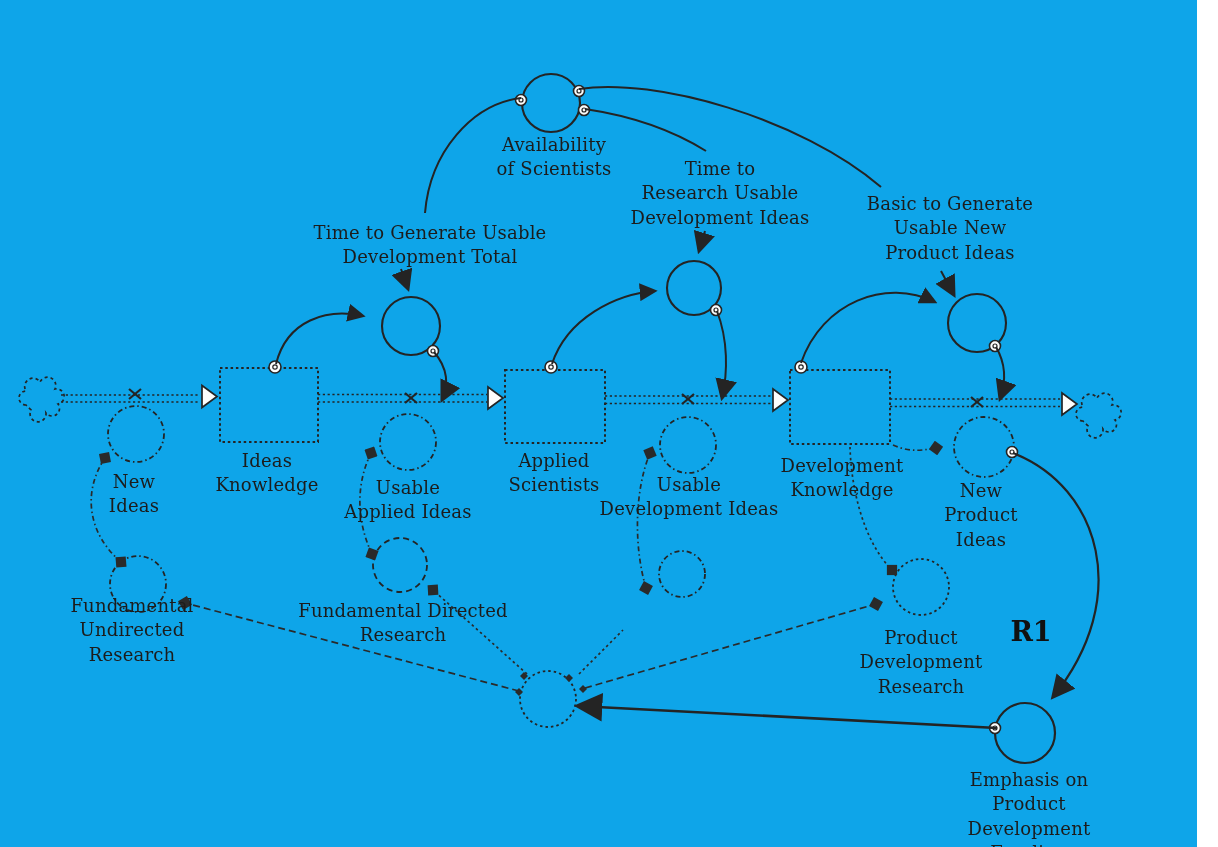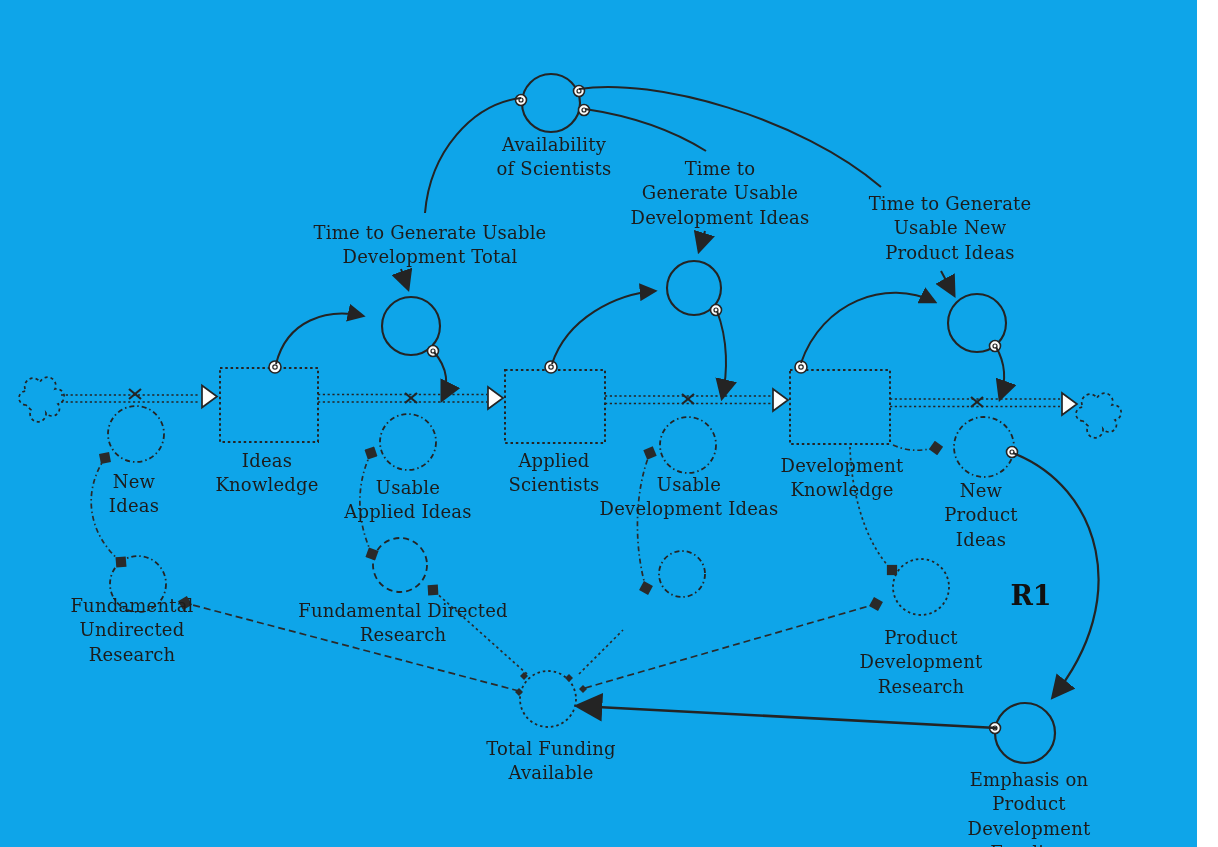--- a/index.html
+++ b/index.html
@@ -1,21 +1,21 @@
 <!DOCTYPE html>
 <html><head>
 <meta charset="utf-8">
 <style>
   html,body{margin:0;padding:0;background:#ffffff;}
   #stage{position:relative;width:1197px;height:847px;background:#0ea5e9;overflow:hidden;
          font-family:"DejaVu Serif","Liberation Serif",serif;}
   svg{position:absolute;left:0;top:0;}
   .label{position:absolute;transform:translateX(-50%);text-align:center;white-space:pre-line;
          font-size:18px;line-height:1.36;color:#1c1c1c;letter-spacing:.2px;}
-  .loop-label{position:absolute;transform:translateX(-50%);font-weight:bold;font-size:27px;color:#111;}
+  .loop-label{position:absolute;transform:translateX(-50%);font-weight:bold;font-size:27px;color:#111;margin-top:36px;}
 </style>
 </head>
 <body>
 
 <div id="stage">
 
 <svg width="1218" height="847" viewBox="0 0 1218 847">
   <defs>
     <marker id="arr" viewBox="0 0 10 10" refX="8.5" refY="5" markerWidth="9" markerHeight="9" orient="auto-start-reverse">
       <path d="M0,0 L10,5 L0,10 z" fill="#242424"></path>
@@ -187,23 +187,23 @@
     <path d="M 569 674 l 4 4 l -4 4 l -4 -4 z"></path>
     <path d="M 583 685 l 4 4 l -4 4 l -4 -4 z"></path>
   </g>
 </svg>
 
 <div class="label" style="left:554px;top:133px">Availability
 of Scientists</div>
 <div class="label" style="left:430px;top:221px">Time to Generate Usable
 Development Total</div>
 <div class="label" style="left:720px;top:157px">Time to
-Generate Usable
+Research Usable
 Development Ideas</div>
-<div class="label" style="left:950px;top:192px">Time to Generate
+<div class="label" style="left:950px;top:192px">Basic to Generate
 Usable New
 Product Ideas</div>
 
 <div class="label" style="left:267px;top:449px">Ideas
 Knowledge</div>
 <div class="label" style="left:554px;top:449px">Applied
 Scientists</div>
 <div class="label" style="left:842px;top:454px">Development
 Knowledge</div>
 
@@ -218,20 +218,18 @@
 Ideas</div>
 
 <div class="label" style="left:132px;top:594px">Fundamental
 Undirected
 Research</div>
 <div class="label" style="left:403px;top:599px">Fundamental Directed
 Research</div>
 <div class="label" style="left:921px;top:626px">Product
 Development
 Research</div>
-<div class="label" style="left:551px;top:737px">Total Funding
-Available</div>
 <div class="label" style="left:1029px;top:768px">Emphasis on Product
 Development Funding</div>
 
 <div class="loop-label" style="left:1031px;top:580px">R1</div>
 
 </div>
 
 </body></html>

